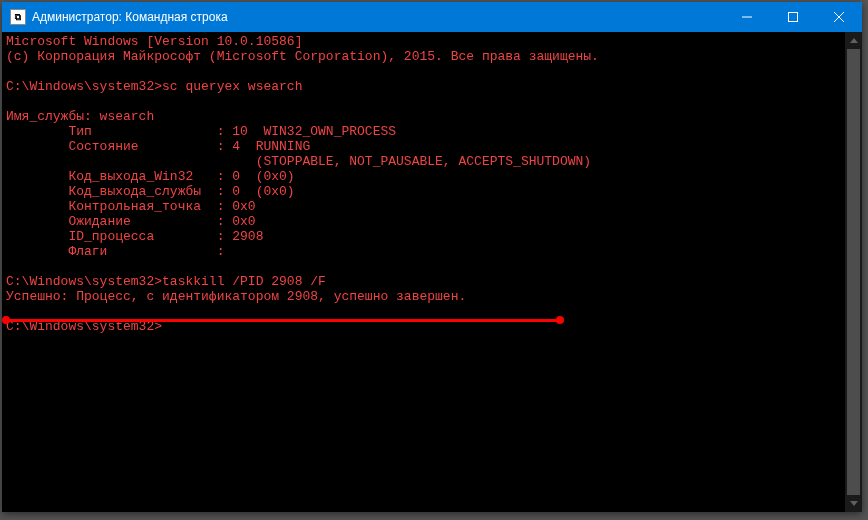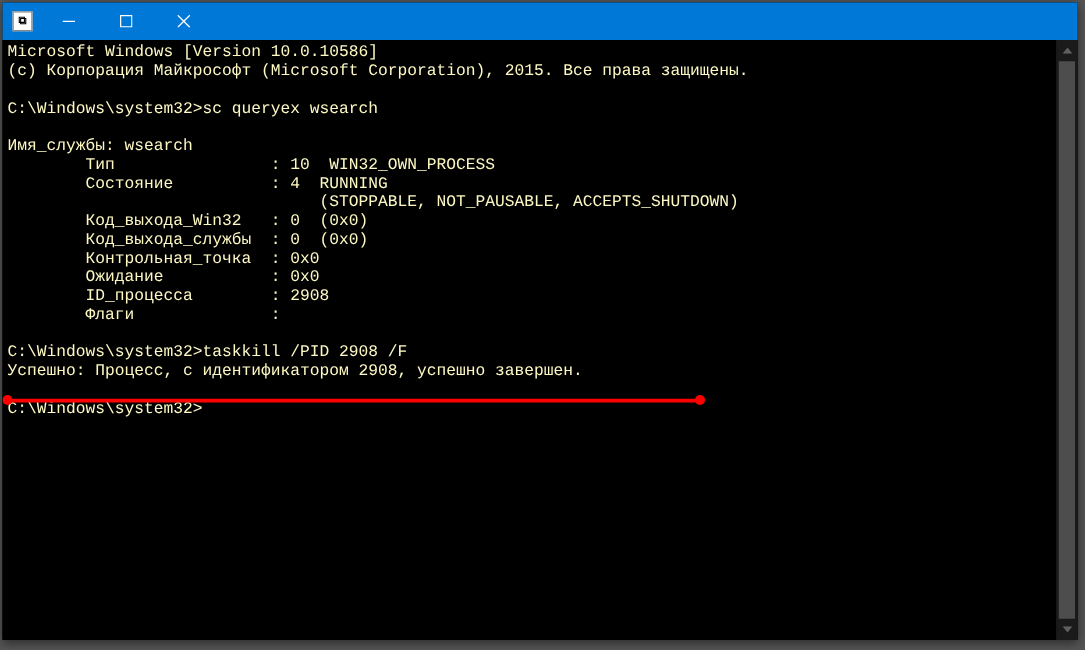--- a/index.html
+++ b/index.html
@@ -68,21 +68,21 @@
     display: flex;
     background: #000;
     position: relative;
   }
   .terminal {
     flex: 1;
     padding: 2px 4px;
     font-family: Consolas, "Courier New", monospace;
     font-size: 13px;
     line-height: 15px;
-    color: #fef9c3;
+    color: #ef4444;
     white-space: pre;
     overflow: hidden;
     position: relative;
   }
   .scrollbar {
     width: 17px;
     background: #1a1a1a;
     position: relative;
     display: flex;
     flex-direction: column;
@@ -124,20 +124,21 @@
   }
 </style>
 </head>
 <body>
 
 <div class="window">
   <div class="titlebar">
     <div class="app-icon">
       <span>⧉</span>
     </div>
+    <div class="title-text">Администратор: Командная строка</div>
     <div class="win-controls">
       <div class="win-btn">
         <svg width="10" height="10" viewBox="0 0 10 10">
             <line x1="0" y1="5" x2="10" y2="5" stroke-width="1"></line>
           </svg>
       </div>
       <div class="win-btn">
         <svg width="10" height="10" viewBox="0 0 10 10">
             <rect x="0.5" y="0.5" width="9" height="9" stroke-width="1"></rect>
           </svg>

